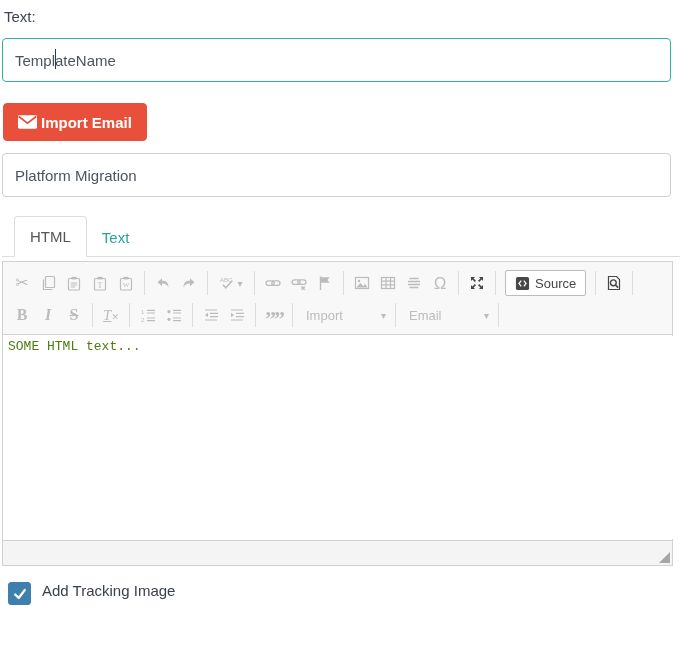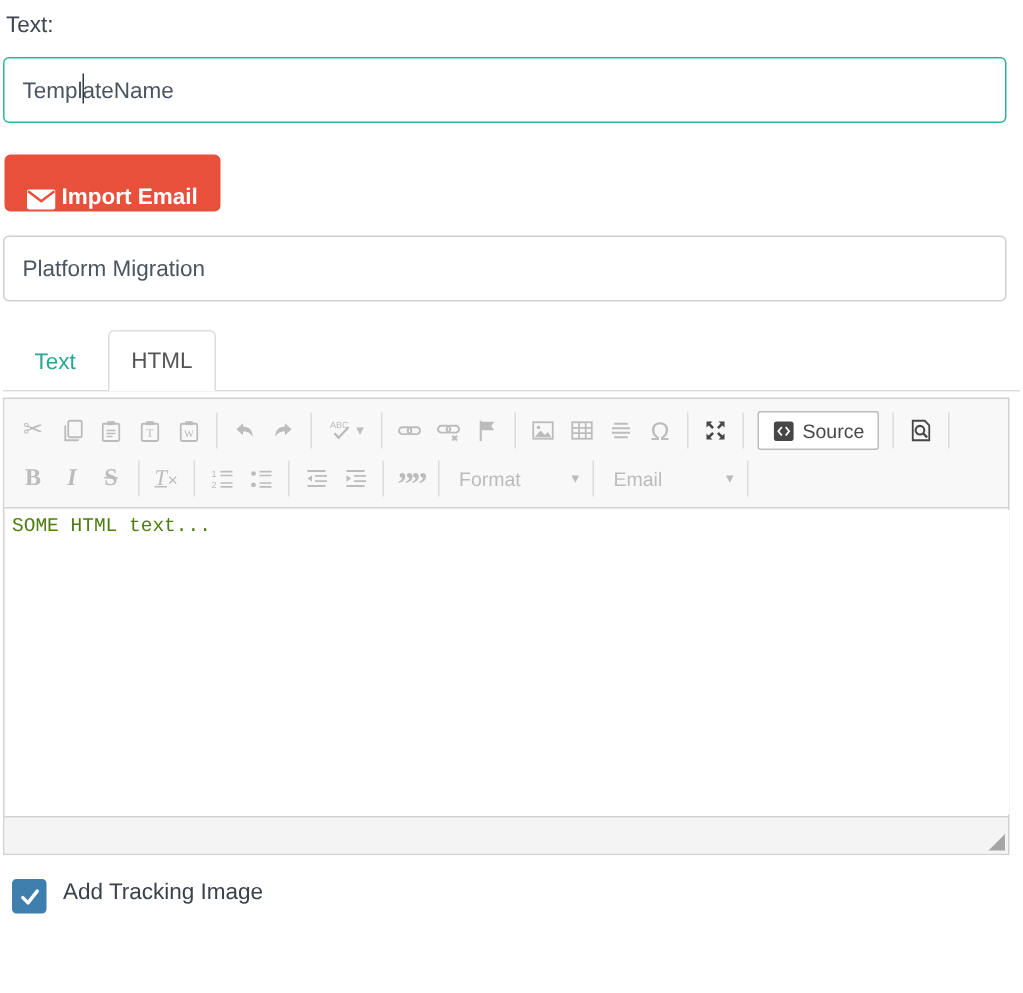--- a/index.html
+++ b/index.html
@@ -18,21 +18,21 @@
     padding:0 12px; font-size:15px; color:#4a5561; outline:none; background:#fff;
     font-family:"Liberation Sans", sans-serif; display:block;
   }
   .text-input.focused { border-color:#2eb39e; }
   .caret { position:absolute; left:53px; top:11px; width:1px; height:20px; background:#2c3a4a; pointer-events:none; }
 
   .import-btn {
     margin:21px 0 0 1px; height:38px; padding:0 14px;
     background:#e8503b; border:1px solid #e8503b; border-radius:4px;
     color:#fff; font-size:15px; font-weight:bold; font-family:"Liberation Sans", sans-serif;
-    display:inline-flex; align-items:flex-end; gap:4px; cursor:pointer;
+    display:inline-flex; align-items:center; gap:4px; cursor:pointer;
   }
   .subject-label { margin-top:31px; }
 
   
   .tabs { display:flex; align-items:flex-end; border-bottom:1px solid #ddd; margin-top:16px; padding-left:6px; height:44px; }
   .tab { font-size:15px; padding:11px 15px; cursor:pointer; margin-bottom:-1px; }
   .tab.inactive { color:#2aa794; }
   .tab.active {
     color:#555; background:#fff; border:1px solid #ddd; border-bottom:1px solid #fff;
     border-radius:4px 4px 0 0; margin-left:6px;
@@ -98,22 +98,22 @@
         </svg>
     </span>
     <span>Import Email</span>
   </button>
 
   <div class="input-wrap">
     <input class="text-input" value="Platform Migration" style="">
   </div>
 
   <div class="tabs">
+    <div class="tab active">HTML</div>
     <div class="tab inactive">Text</div>
-    <div class="tab active">HTML</div>
   </div>
 
   <div class="editor">
     <div class="toolbar">
 
       <div class="tb-row">
         <div class="tb-btn dis">
             <span class="glyph">✂</span>
           </div>
         <div class="tb-btn dis">
@@ -272,21 +272,21 @@
               <path d="M2 3h12M7 6.3h8M7 9.7h8M2 13h12" stroke="currentColor" stroke-width="1.2"></path>
               <path d="M2 5.8 5 8l-3 2.2z" fill="currentColor"></path>
             </svg>
         </div>
         <div class="sep"></div>
         <div class="tb-btn dis">
             <span class="quote-glyph">””</span>
           </div>
         <div class="sep"></div>
         <div class="dropdown">
-          <span>Format</span>
+          <span>Import</span>
           <span class="caret-down">▾</span>
         </div>
         <div class="sep"></div>
         <div class="dropdown">
           <span>Email</span>
           <span class="caret-down">▾</span>
         </div>
         <div class="sep"></div>
       </div>
     </div>

